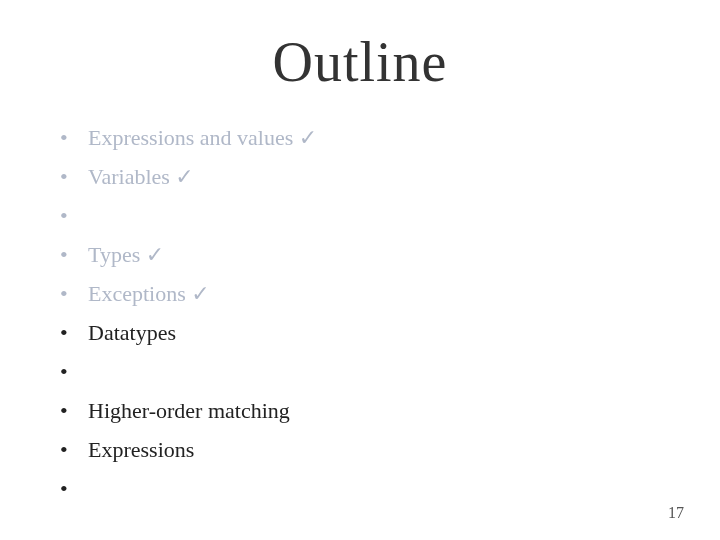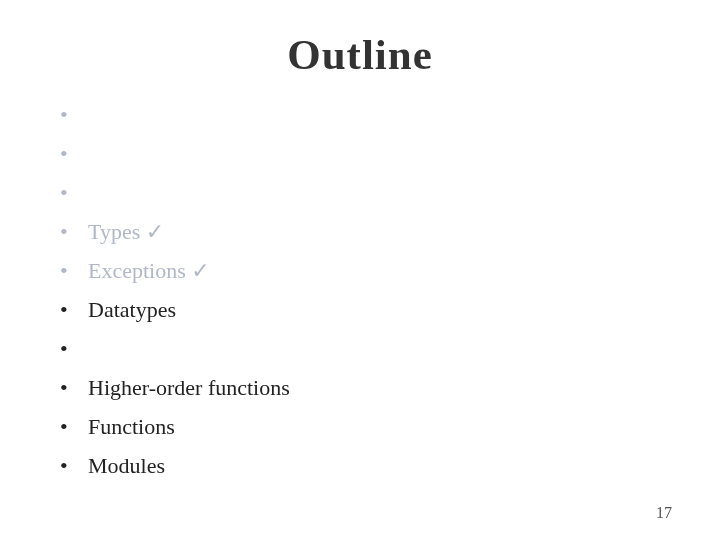--- a/index.html
+++ b/index.html
@@ -21,24 +21,24 @@
       width: 720px;
       height: 540px;
       background: #ffffff;
       display: flex;
       flex-direction: column;
       align-items: center;
       padding: 30px 60px 30px 60px;
     }
 
     .title {
-      font-size: 43px;
-      font-weight: bold;
+      font-size: 56px;
+      font-weight: normal;
       color: #333333;
-      margin-bottom: 16px;
+      margin-bottom: 24px;
       letter-spacing: 1px;
     }
 
     .content {
       width: 100%;
       display: flex;
       flex-direction: column;
       gap: 0px;
     }
 
@@ -68,36 +68,38 @@
       color: #222222;
     }
 
     .bold {
       font-weight: normal;
     }
 
     .page-number {
       position: absolute;
       bottom: 18px;
-      right: 48px;
+      right: 36px;
       font-size: 16px;
       color: #555555;
     }
   </style>
 </head>
 <body>
 
 <div class="slide">
   <h1 class="title">Outline</h1>
   <div class="content">
   <div class="bullet-item">
         <span class="bullet faded">•</span>
+        <span class="bullet-text faded">Expressions and values ✓</span>
       </div>
       <div class="bullet-item">
         <span class="bullet faded">•</span>
+        <span class="bullet-text faded">Variables ✓</span>
       </div>
       <div class="bullet-item">
         <span class="bullet faded">•</span>
       </div>
       <div class="bullet-item">
         <span class="bullet faded">•</span>
         <span class="bullet-text faded">Types ✓</span>
       </div>
       <div class="bullet-item">
         <span class="bullet faded">•</span>
@@ -105,25 +107,24 @@
       </div>
       <div class="bullet-item">
         <span class="bullet active">•</span>
         <span class="bullet-text active bold">Datatypes</span>
       </div>
       <div class="bullet-item">
         <span class="bullet active">•</span>
       </div>
       <div class="bullet-item">
         <span class="bullet active">•</span>
-        <span class="bullet-text active">Higher-order functions</span>
+        <span class="bullet-text active">Higher-order matching</span>
       </div>
       <div class="bullet-item">
         <span class="bullet active">•</span>
-        <span class="bullet-text active">Functions</span>
+        <span class="bullet-text active">Expressions</span>
       </div>
       <div class="bullet-item">
         <span class="bullet active">•</span>
-        <span class="bullet-text active">Modules</span>
       </div>
     </div>
   <div class="page-number">17</div>
 </div>
 
 </body></html>

